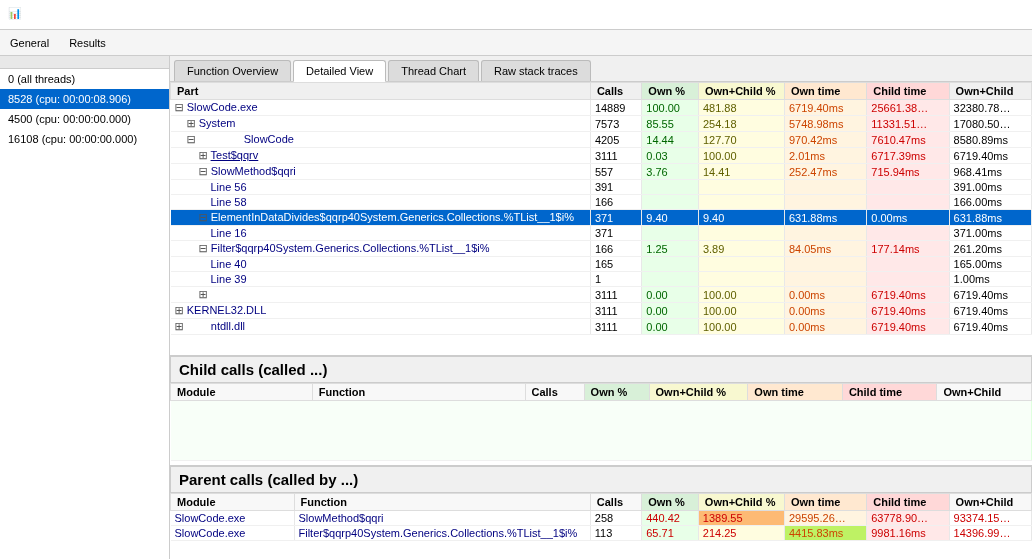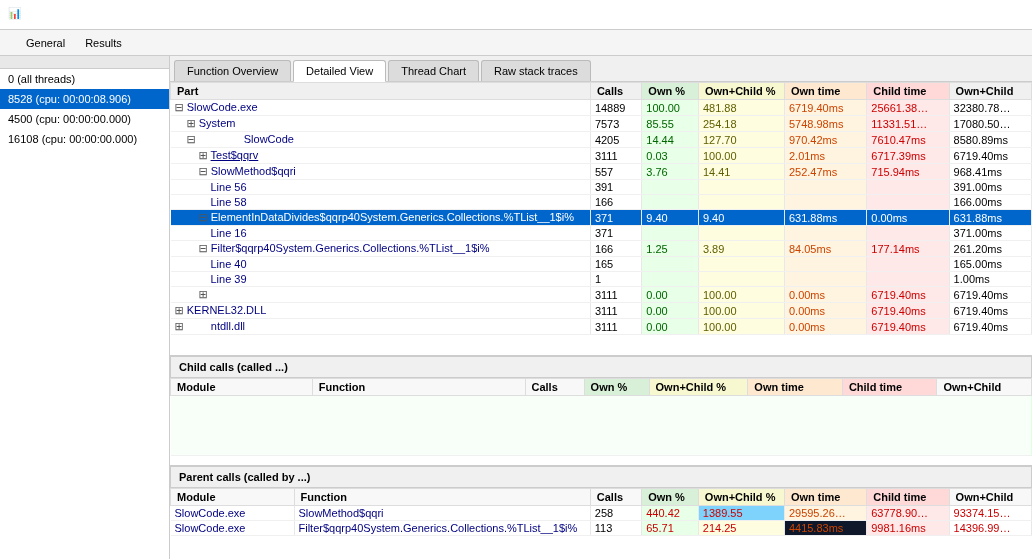--- a/index.html
+++ b/index.html
@@ -21,21 +21,21 @@
       width: 28px; height: 24px; border: none; background: transparent;
       cursor: pointer; font-size: 14px; display: flex; align-items: center; justify-content: center;
     }
 
     .menu-bar {
       background: #f5f5f5;
       border-bottom: 1px solid #ccc;
       display: flex;
       height: 26px;
       align-items: center;
-      padding: 0 16px;
+      padding: 0 0;
     }
     .menu-item {
       padding: 4px 10px;
       cursor: pointer;
       border-radius: 2px;
     }
 
     .main-container {
       display: flex;
       height: calc(559px - 56px);
@@ -115,21 +115,21 @@
       white-space: nowrap;
     }
     tbody tr.selected-row { background: #0066cc !important; color: white; }
     tbody tr.selected-row td { color: white; }
 
     .section-header {
       background: #f0f0f0;
       border: 1px solid #ccc;
       padding: 4px 8px;
       font-weight: bold;
-      font-size: 11px;
+      font-size: 15px;
     }
 
     .bottom-tables {
       display: flex;
       flex-direction: column;
       height: 230px;
     }
     .bottom-section {
       flex: 1;
       display: flex;
@@ -398,32 +398,32 @@
               <th style="min-width:80px; background-color:#ffd8d8;">Child time</th>
               <th style="min-width:80px;">Own+Child</th>
             </tr>
           </thead>
           <tbody id="parent-tbody">
           <tr>
     <td style="color:#000080;">SlowCode.exe</td>
     <td style="color:#000080;">SlowMethod$qqri</td>
     <td>258</td>
     <td style="background-color:#e8ffe8; color:#cc0000;">440.42</td>
-    <td style="background-color:#7dd3fc; color:#cc0000;">1389.55</td>
+    <td style="background-color:#fdba74; color:#cc0000;">1389.55</td>
     <td style="background-color:#fff4e0; color:#cc4400;">29595.26…</td>
     <td style="background-color:#ffe8e8; color:#cc0000;">63778.90…</td>
     <td style="color:#cc0000;">93374.15…</td>
   </tr>
               <tr>
     <td style="color:#000080;">SlowCode.exe</td>
     <td style="color:#000080;">Filter$qqrp40System.Generics.Collections.%TList__1$i%</td>
     <td>113</td>
     <td style="background-color:#e8ffe8; color:#cc0000;">65.71</td>
     <td style="background-color:#fffde0; color:#cc0000;">214.25</td>
-    <td style="background-color:#0f172a; color:#cc4400;">4415.83ms</td>
+    <td style="background-color:#bef264; color:#cc4400;">4415.83ms</td>
     <td style="background-color:#ffe8e8; color:#cc0000;">9981.16ms</td>
     <td style="color:#cc0000;">14396.99…</td>
   </tr>
             </tbody>
         </table>
       </div>
     </div>
 
   </div>
 </div>

